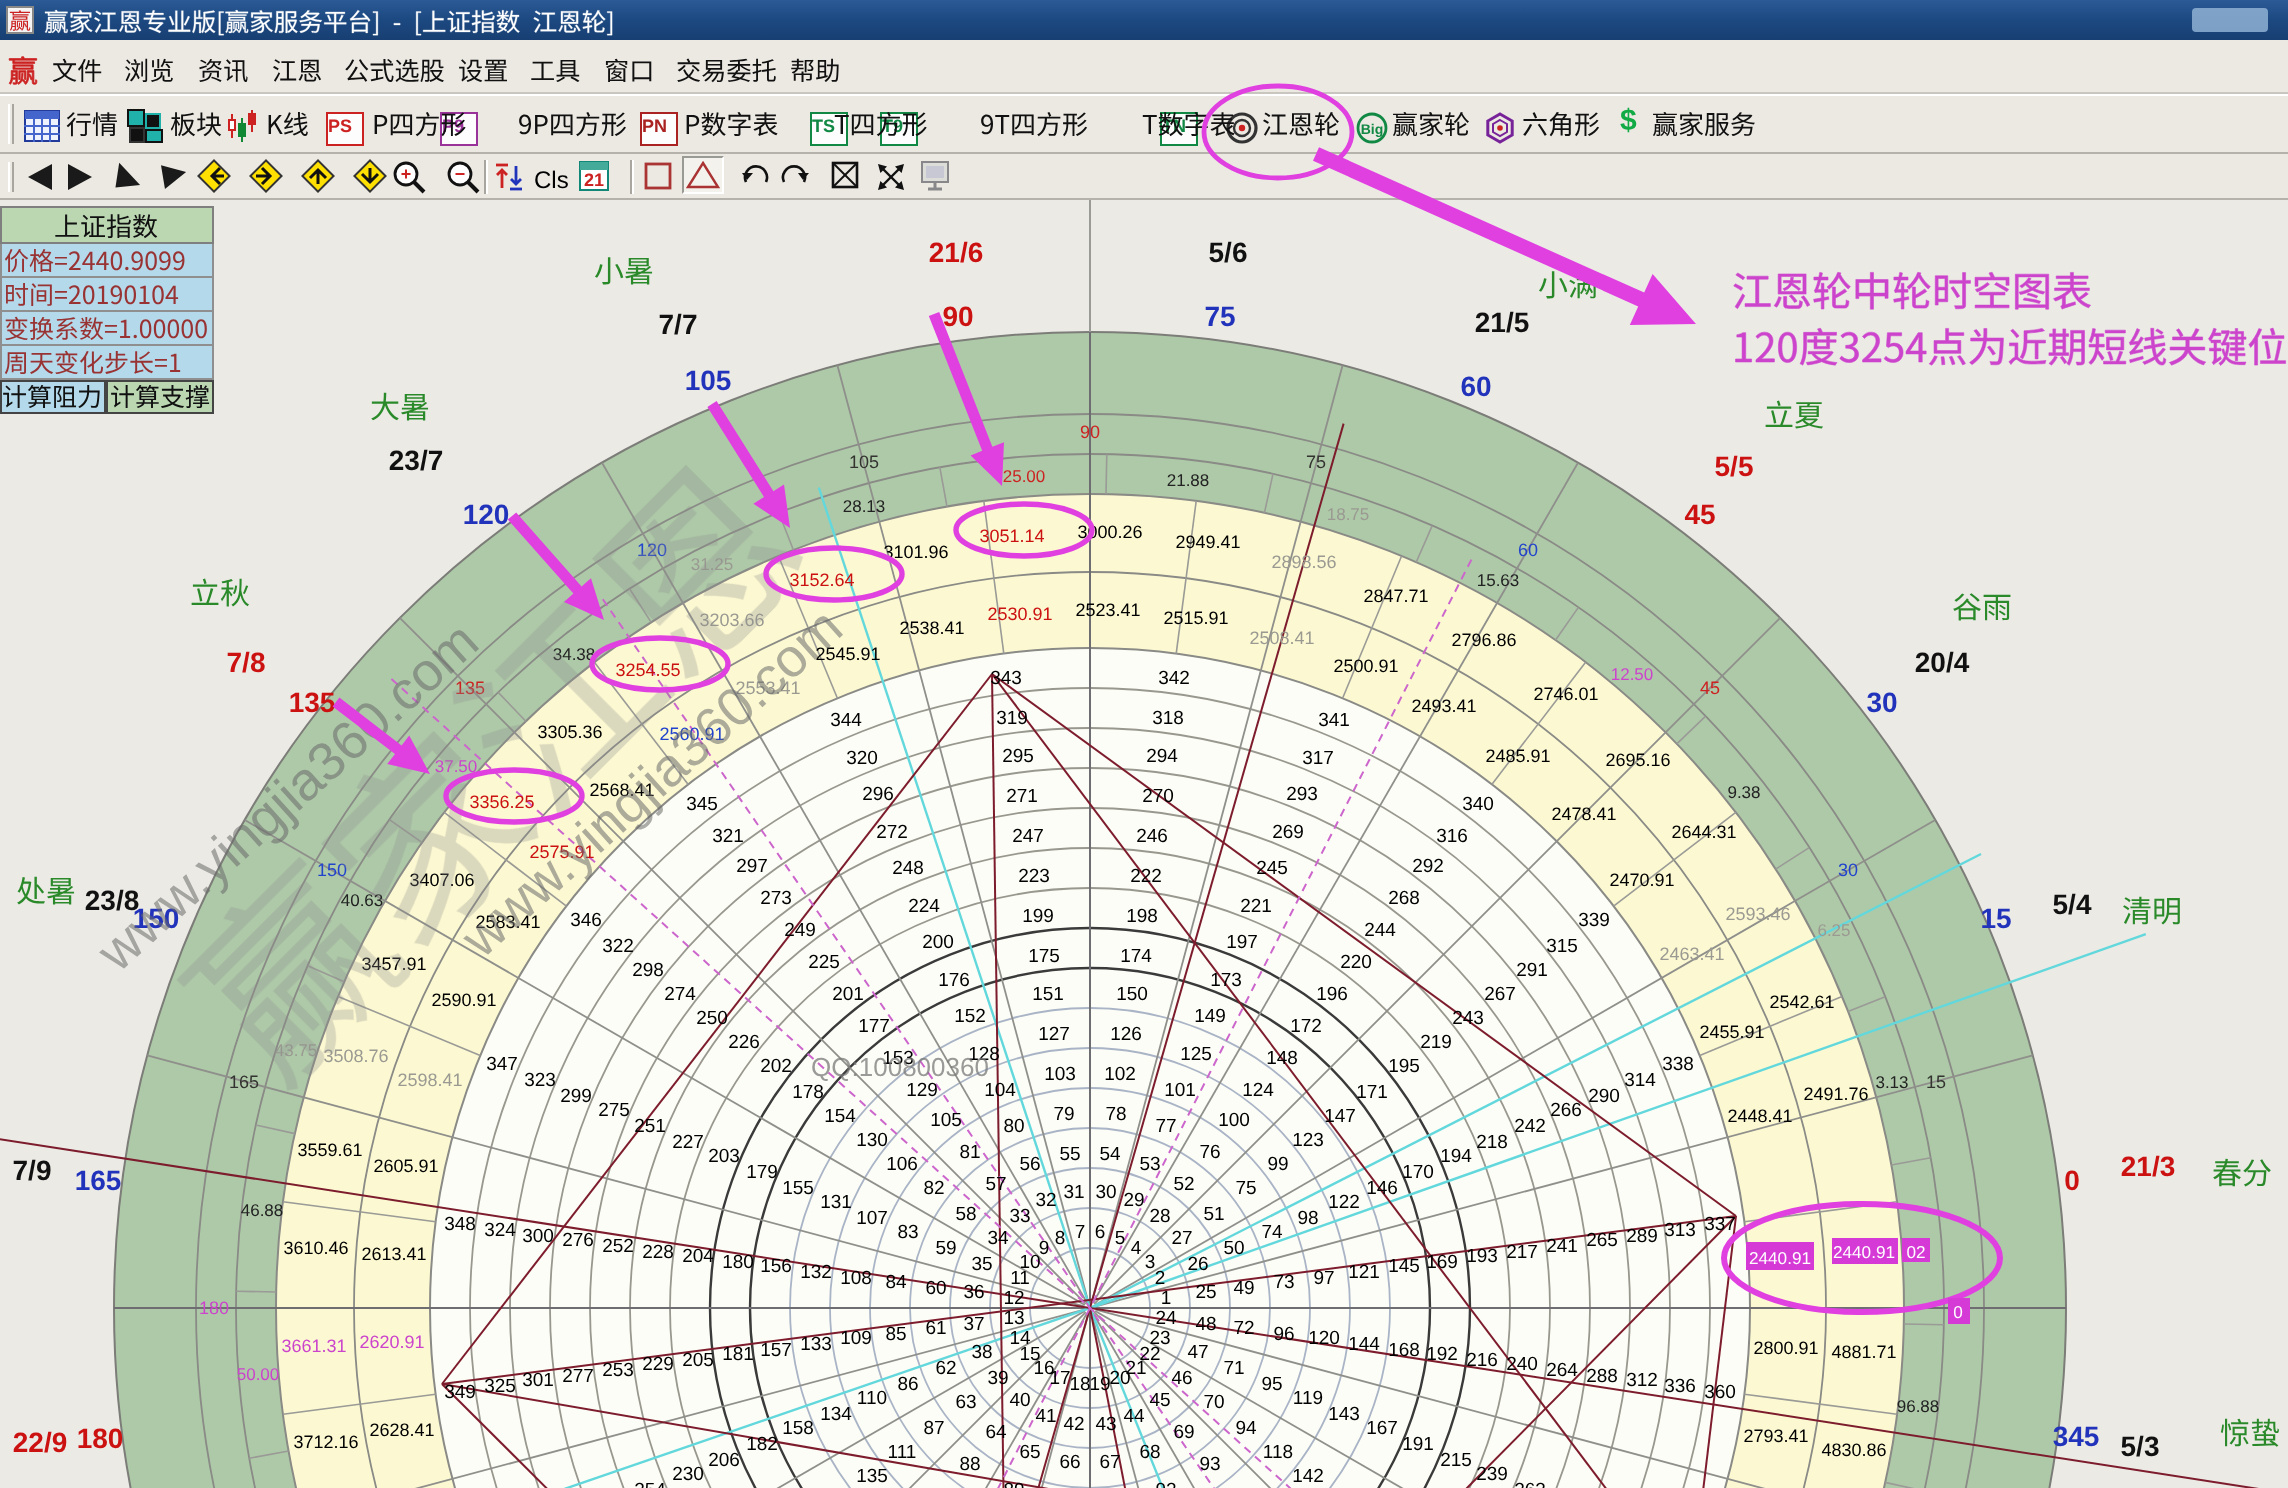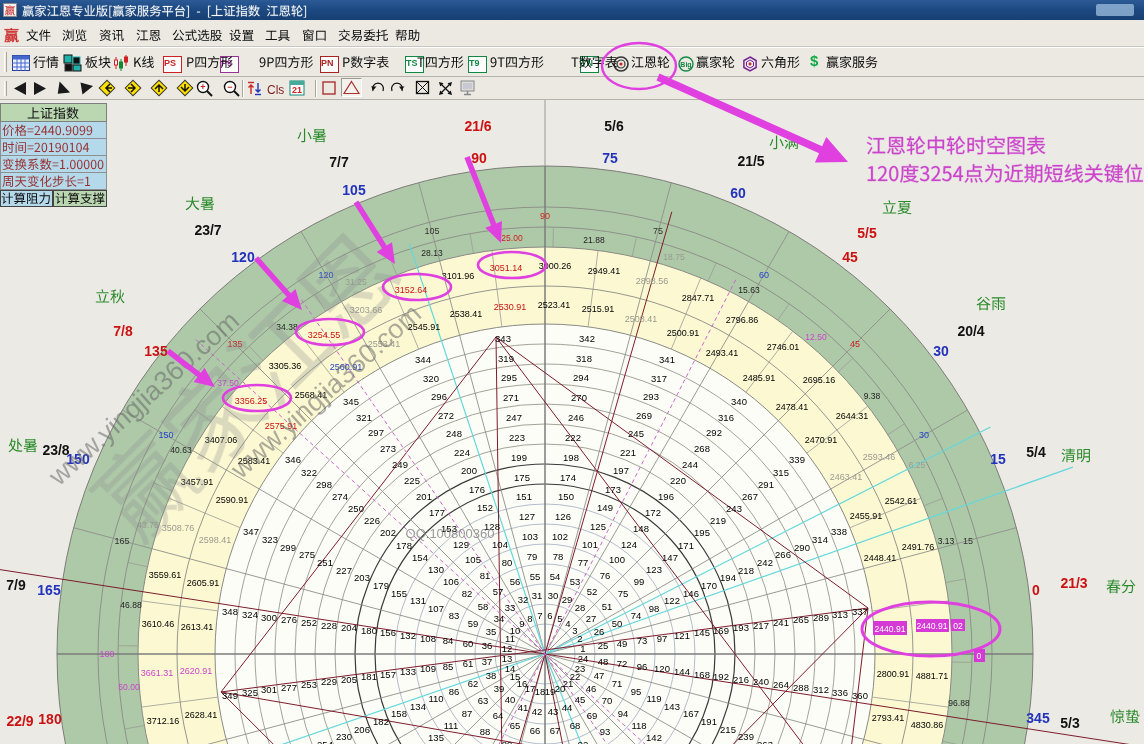--- a/index.html
+++ b/index.html
@@ -559,21 +559,21 @@
         </g>
         <g stroke="#118833">
           <line x1="8" y1="5" x2="8" y2="17"></line>
           <rect x="6.5" y="8" width="3" height="6" fill="#118833"></rect>
         </g>
       </svg>
       <div class="badge" style="left:163px;border-color:#cc2222;color:#cc2222">PS</div>
       <div class="badge" style="left:220px;border-color:#993399;color:#993399">P9</div>
       <div class="badge" style="left:320px;border-color:#aa2222;color:#aa2222">PN</div>
       <div class="badge" style="left:405px;border-color:#118844;color:#118844">TS</div>
-      <div class="badge" style="left:468px;border-color:#118844;color:#118844">T9</div>
+      <div class="badge" style="left:440px;border-color:#118844;color:#118844">T9</div>
       <div class="badge" style="left:580px;border-color:#118844;color:#118844">TN</div>
       <svg style="position:absolute;left:613px;top:8px" width="16" height="16">
         <circle cx="8" cy="8" r="7" fill="none" stroke="#333" stroke-width="1.6"></circle>
         <circle cx="8" cy="8" r="4" fill="none" stroke="#333" stroke-width="1.2"></circle>
         <circle cx="8" cy="8" r="1.6" fill="#cc2222"></circle>
       </svg>
       <svg style="position:absolute;left:678px;top:8px" width="16" height="16">
         <circle cx="8" cy="8" r="7" fill="none" stroke="#118844" stroke-width="1.4"></circle>
         <text x="8" y="11" font-size="7" fill="#118844" text-anchor="middle" font-weight="bold">Big</text>
       </svg>
@@ -628,21 +628,21 @@
       <svg style="position:absolute;left:246px;top:2px" width="18" height="19">
         <g stroke="#cc2222" stroke-width="1.4" fill="none">
           <path d="M5,15 L5,6 M2.5,8.5 L5,6 L7.5,8.5"></path>
           <line x1="2" y1="3.5" x2="8" y2="3.5"></line>
         </g>
         <g stroke="#2233bb" stroke-width="1.4" fill="none">
           <path d="M12,4 L12,13 M9.5,10.5 L12,13 L14.5,10.5"></path>
           <line x1="9" y1="15.5" x2="15" y2="15.5"></line>
         </g>
       </svg>
-      <div style="position:absolute;left:267px;top:6px;font-size:12px;color:#7f1d1d">Cls</div>
+      <div style="position:absolute;left:267px;top:6px;font-size:12px;color:#000000">Cls</div>
       <svg style="position:absolute;left:289px;top:2px" width="17" height="18">
         <rect x="1" y="2" width="14" height="14" fill="#fff" stroke="#118877"></rect>
         <rect x="1" y="2" width="14" height="4" fill="#44aa99"></rect>
         <text x="8" y="14" font-size="9" font-weight="bold" fill="#cc2222" text-anchor="middle">21</text>
       </svg>
       <div class="sep" style="left:315px"></div>
       <svg style="position:absolute;left:320px;top:2px" width="18" height="18">
         <rect x="3" y="3" width="12" height="12" fill="none" stroke="#aa3333" stroke-width="1.4"></rect>
       </svg>
       <div style="position:absolute;left:341px;top:1px;width:21px;height:19px;background:#f4f2ec;border:1px solid #9a9a94;border-right-color:#fff;border-bottom-color:#fff"></div>

